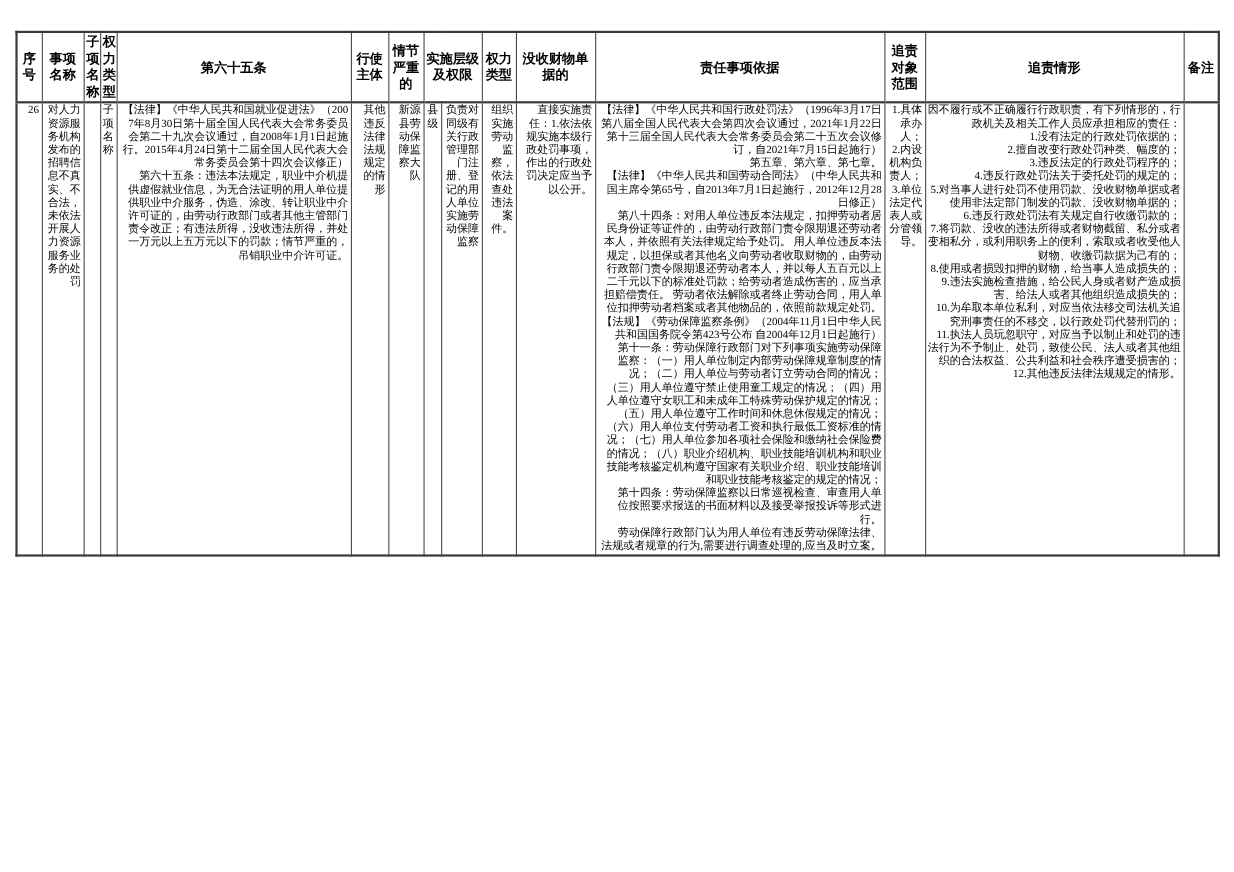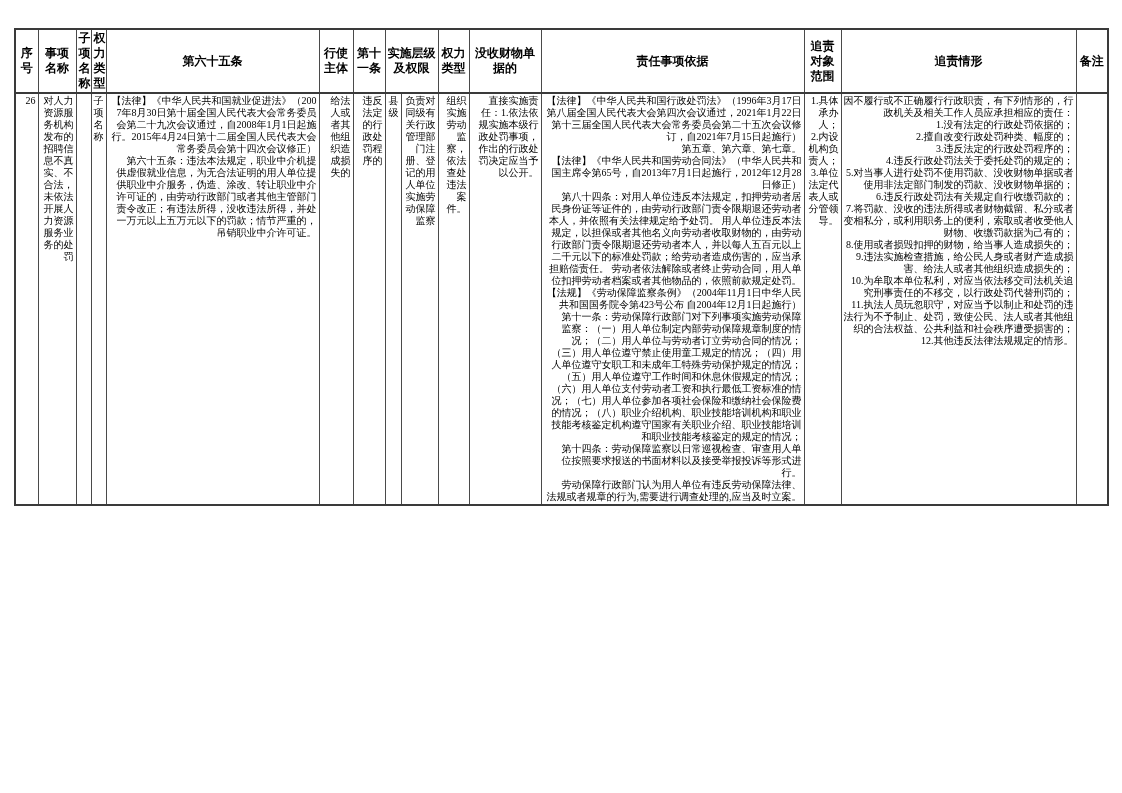--- a/index.html
+++ b/index.html
@@ -64,40 +64,40 @@
         <col style="width:32px">
     </colgroup>
     <thead>
       <tr>
         <th>序号</th>
         <th>事项名称</th>
         <th>子项名称</th>
         <th>权力类型</th>
         <th>第六十五条</th>
         <th>行使主体</th>
-        <th>第十一条</th>
+        <th>情节严重的</th>
         <th colspan="2">实施层级及权限</th>
         <th>权力类型</th>
         <th>没收财物单据的</th>
         <th>责任事项依据</th>
         <th>追责对象范围</th>
         <th>追责情形</th>
         <th>备注</th>
       </tr>
     </thead>
     <tbody>
       <tr>
         <td class="center">26</td>
         <td>对人力资源服务机构发布的招聘信息不真实、不合法，未依法开展人力资源服务业务的处罚</td>
         <td></td>
         <td>子项名称</td>
         <td>【法律】《中华人民共和国就业促进法》（2007年8月30日第十届全国人民代表大会常务委员会第二十九次会议通过，自2008年1月1日起施行。2015年4月24日第十二届全国人民代表大会常务委员会第十四次会议修正）
 　第六十五条：违法本法规定，职业中介机提供虚假就业信息，为无合法证明的用人单位提供职业中介服务，伪造、涂改、转让职业中介许可证的，由劳动行政部门或者其他主管部门责令改正；有违法所得，没收违法所得，并处一万元以上五万元以下的罚款；情节严重的，吊销职业中介许可证。</td>
-        <td>给法人或者其他组织造成损失的</td>
-        <td>违反法定的行政处罚程序的</td>
+        <td>其他违反法律法规规定的情形</td>
+        <td>新源县劳动保障监察大队</td>
         <td>县级</td>
         <td>负责对同级有关行政管理部门注册、登记的用人单位实施劳动保障监察</td>
         <td>组织实施劳动监察，依法查处违法案件。</td>
         <td class="pad-top">直接实施责任：1.依法依规实施本级行政处罚事项，作出的行政处罚决定应当予以公开。</td>
         <td>【法律】《中华人民共和国行政处罚法》（1996年3月17日第八届全国人民代表大会第四次会议通过，2021年1月22日第十三届全国人民代表大会常务委员会第二十五次会议修订，自2021年7月15日起施行）
 　第五章、第六章、第七章。
 【法律】《中华人民共和国劳动合同法》（中华人民共和国主席令第65号，自2013年7月1日起施行，2012年12月28日修正）
 　第八十四条：对用人单位违反本法规定，扣押劳动者居民身份证等证件的，由劳动行政部门责令限期退还劳动者本人，并依照有关法律规定给予处罚。 用人单位违反本法规定，以担保或者其他名义向劳动者收取财物的，由劳动行政部门责令限期退还劳动者本人，并以每人五百元以上二千元以下的标准处罚款；给劳动者造成伤害的，应当承担赔偿责任。 劳动者依法解除或者终止劳动合同，用人单位扣押劳动者档案或者其他物品的，依照前款规定处罚。
 【法规】《劳动保障监察条例》（2004年11月1日中华人民共和国国务院令第423号公布 自2004年12月1日起施行）
 　第十一条：劳动保障行政部门对下列事项实施劳动保障监察：（一）用人单位制定内部劳动保障规章制度的情况；（二）用人单位与劳动者订立劳动合同的情况；（三）用人单位遵守禁止使用童工规定的情况；（四）用人单位遵守女职工和未成年工特殊劳动保护规定的情况；（五）用人单位遵守工作时间和休息休假规定的情况；（六）用人单位支付劳动者工资和执行最低工资标准的情况；（七）用人单位参加各项社会保险和缴纳社会保险费的情况；（八）职业介绍机构、职业技能培训机构和职业技能考核鉴定机构遵守国家有关职业介绍、职业技能培训和职业技能考核鉴定的规定的情况；

